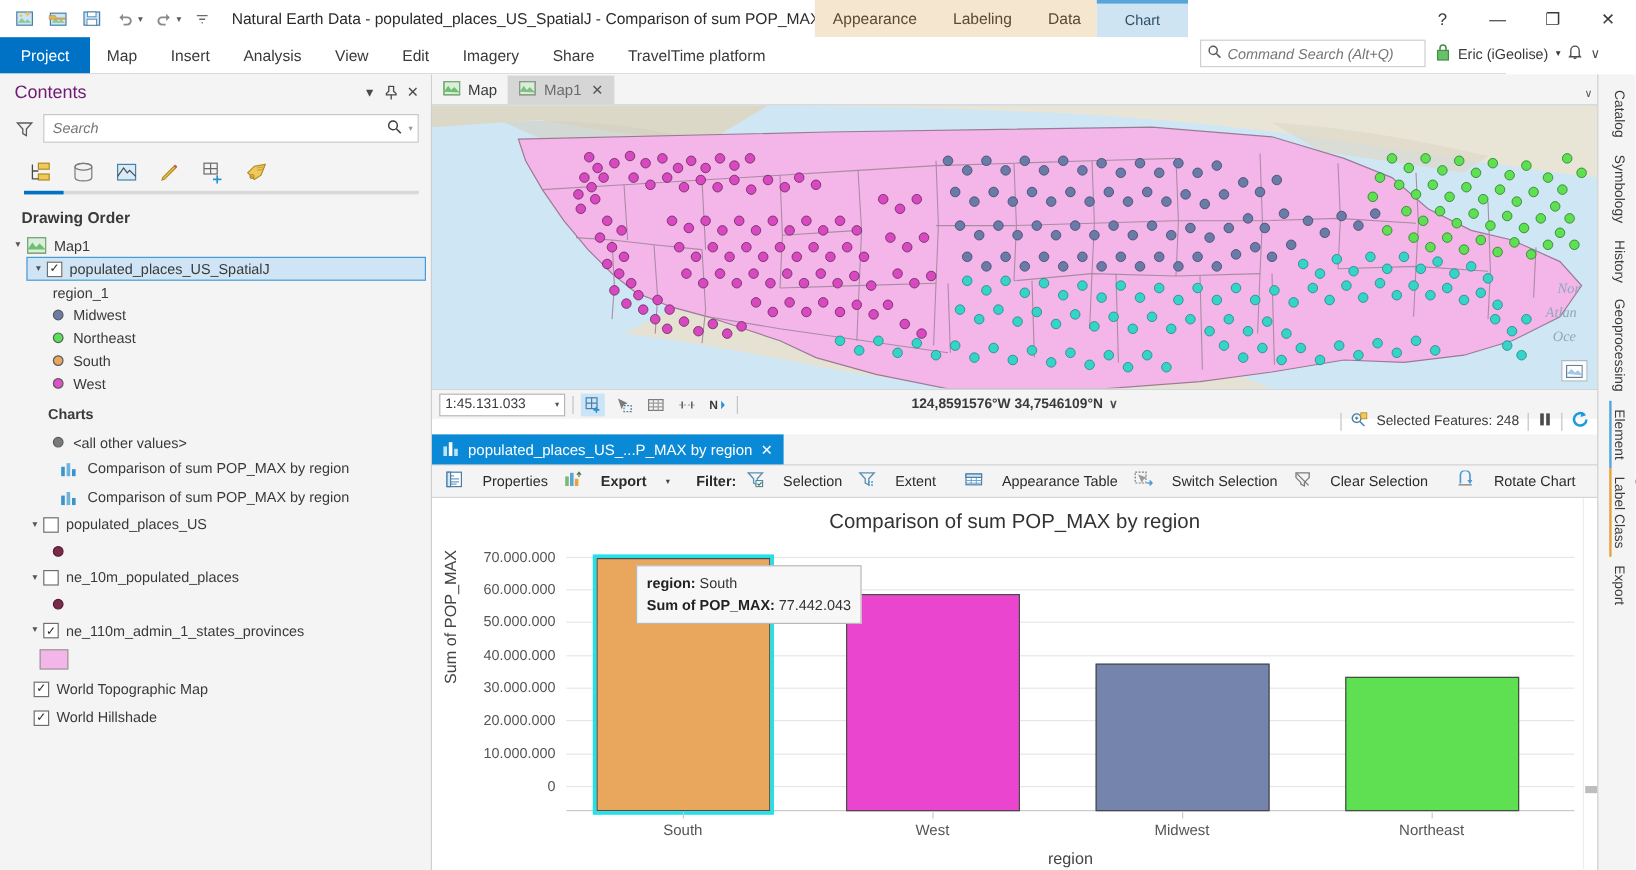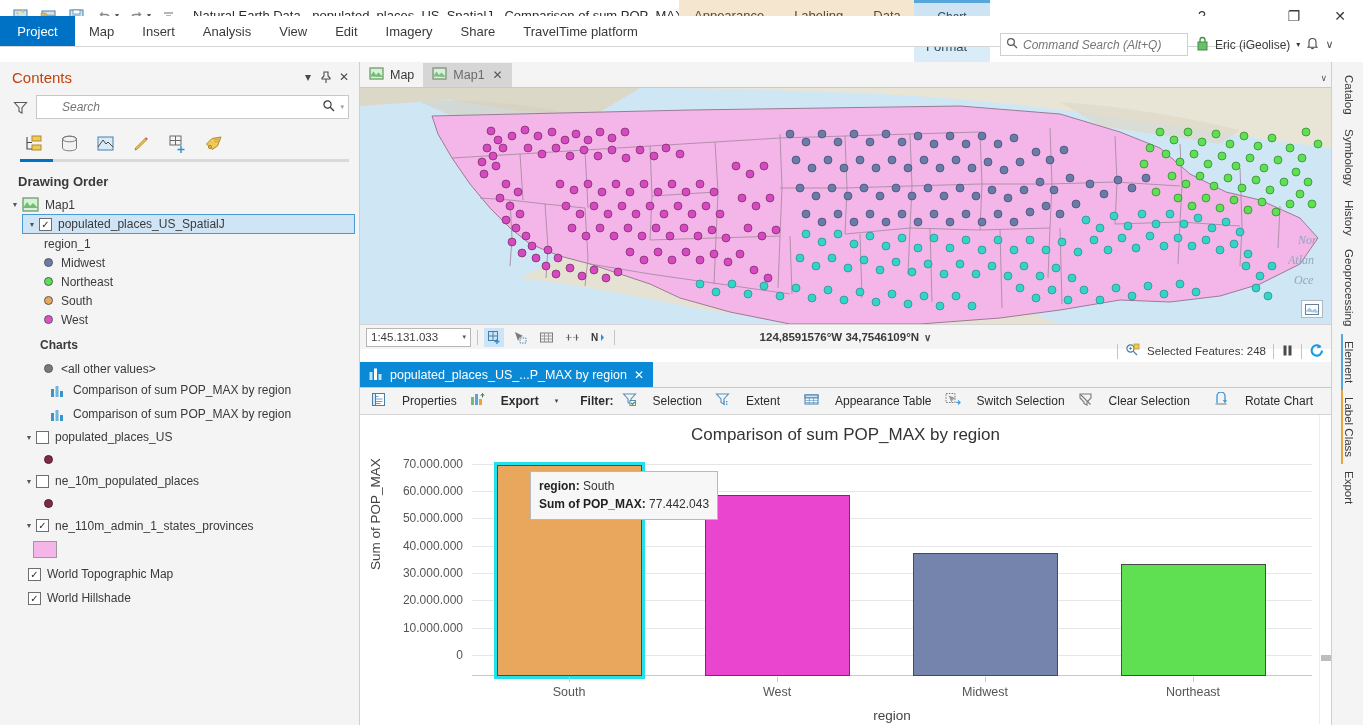--- a/index.html
+++ b/index.html
@@ -32,21 +32,21 @@
     position: absolute; right: 0; top: 0; height: 31px;
     display: flex; align-items: center;
   }
   .win-btn {
     width: 46px; height: 31px; display: flex; align-items: center; justify-content: center;
     color: #3a3a3a; font-size: 14px;
   }
 
   
   .ribbon {
-    position: absolute; top: 16px; left: 0; width: 1255px; height: 31px;
+    position: absolute; top: 31px; left: 0; width: 1255px; height: 31px;
     background: #ffffff;
     display: flex; align-items: stretch;
     border-bottom: 1px solid #d4d4d4;
   }
   .tab-project {
     background: #0072c6; color: #fff;
     display: flex; align-items: center; justify-content: center;
     width: 75px; font-size: 13px;
   }
   .tab {
@@ -96,28 +96,28 @@
   
   .contents {
     position: absolute; top: 62px; left: 0; width: 360px; height: 663px;
     background: #f4f4f4; border-right: 1px solid #cfcfcf;
     display: flex; flex-direction: column;
   }
   .contents-header {
     height: 30px; display: flex; align-items: center;
     padding: 0 6px 0 12px; background: #f4f4f4;
   }
-  .contents-title { font-size: 15px; color: #c2410c; flex: 1; }
+  .contents-title { font-size: 15px; color: #701a75; flex: 1; }
   .hdr-btn { width: 18px; height: 18px; display: flex; align-items: center; justify-content: center;
              color: #4a4a4a; font-size: 12px; }
   .search-row { display: flex; align-items: center; gap: 6px; padding: 3px 10px 4px 10px; }
   .filter-ico { width: 20px; display: flex; justify-content: center; }
   .search-box {
     flex: 1; height: 24px; border: 1px solid #c8c8c8; background: #fff;
-    display: flex; align-items: center; padding: 0 4px 0 25px;
+    display: flex; align-items: center; padding: 0 4px 0 7px;
   }
   .search-box input {
     flex: 1; border: none; outline: none; font-style: italic; font-size: 12px;
     color: #888; font-family: "Liberation Sans", sans-serif; background: transparent;
   }
   .ct-tools {
     display: flex; align-items: flex-end; gap: 10px; padding: 6px 10px 0 20px;
     height: 34px;
   }
   .ct-tool { width: 26px; height: 26px; display: flex; align-items: center; justify-content: center; }

